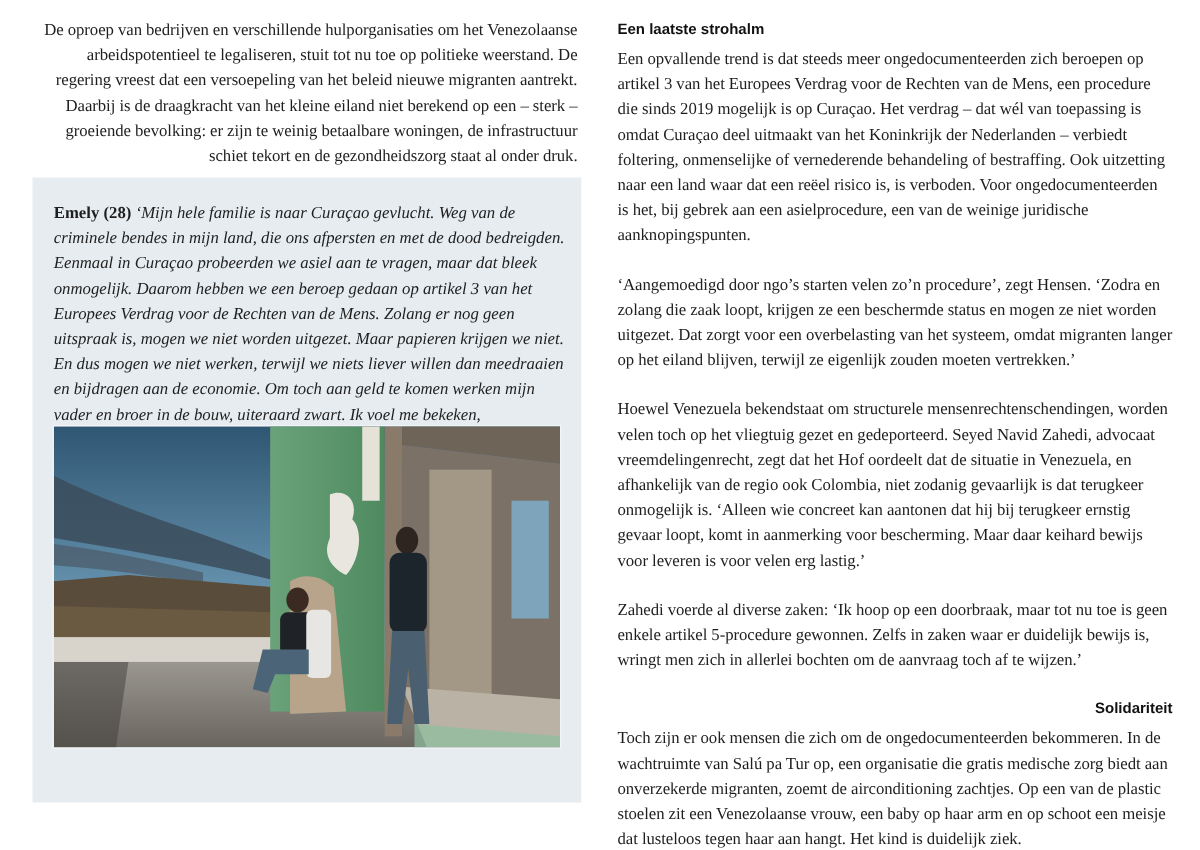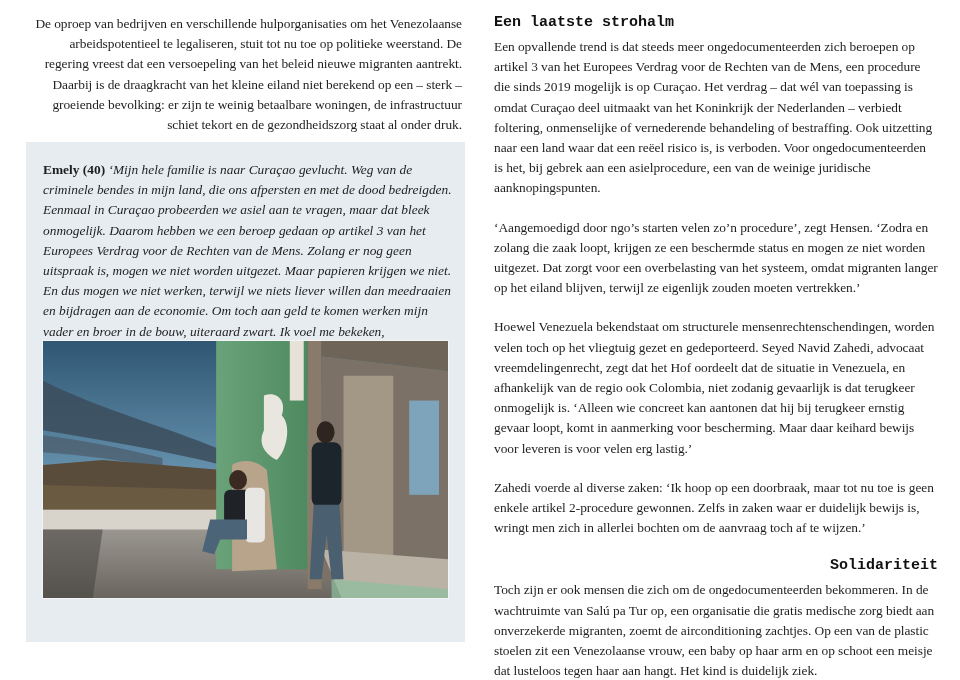--- a/index.html
+++ b/index.html
@@ -58,39 +58,39 @@
       position: absolute;
       left: 16px;
       top: 198px;
       width: 407px;
       height: 259px;
       overflow: hidden;
       border: 1px solid #f2f4f6;
     }
     .photo svg { display: block; width: 100%; height: 100%; }
     .heading {
-      font-family: Liberation Mono, monospace;
+      font-family: Liberation Sans, sans-serif;
       font-weight: bold;
-      font-size: 15px;
+      font-size: 12px;
       line-height: 18px;
       color: #111111;
       margin-bottom: 5px;
     }
     .heading.second { margin-top: 8px; text-align: right; }
   </style>
 </head>
 <body>
 
 <div class="col-left">
   <p class="para intro">De oproep van bedrijven en verschillende hulporganisaties om het Venezolaanse arbeidspotentieel te legaliseren, stuit tot nu toe op politieke weerstand. De regering vreest dat een versoepeling van het beleid nieuwe migranten aantrekt. Daarbij is de draagkracht van het kleine eiland niet berekend op een – sterk – groeiende bevolking: er zijn te weinig betaalbare woningen, de infrastructuur schiet tekort en de gezondheidszorg staat al onder druk.</p>
 </div>
 
 <div class="quote-box">
   <p class="quote">
-    <span class="name">Emely (40)</span>
+    <span class="name">Emely (28)</span>
     <span class="q">‘Mijn hele familie is naar Curaçao gevlucht. Weg van de criminele bendes in mijn land, die ons afpersten en met de dood bedreigden. Eenmaal in Curaçao probeerden we asiel aan te vragen, maar dat bleek onmogelijk. Daarom hebben we een beroep gedaan op artikel 3 van het Europees Verdrag voor de Rechten van de Mens. Zolang er nog geen uitspraak is, mogen we niet worden uitgezet. Maar papieren krijgen we niet. En dus mogen we niet werken, terwijl we niets liever willen dan meedraaien en bijdragen aan de economie. Om toch aan geld te komen werken mijn vader en broer in de bouw, uiteraard zwart. Ik voel me bekeken, gediscrimineerd. Mensen zien ons als criminelen, als last’</span>
   </p>
   <div class="photo" title="Three people by a green-painted wall of an abandoned building under a blue sky">
     <svg viewBox="0 0 407 259" preserveAspectRatio="none">
       <defs>
         <linearGradient id="sky" x1="0" y1="0" x2="0" y2="1">
           <stop offset="0" stop-color="#2f5673"></stop>
           <stop offset="0.6" stop-color="#6f9cb8"></stop>
           <stop offset="1" stop-color="#a9c6d6"></stop>
         </linearGradient>
@@ -131,16 +131,16 @@
       <path d="M272 165 L298 165 L302 240 L290 240 L285 195 L280 240 L268 240 Z" fill="#4a5f6f"></path>
     </svg>
   </div>
 </div>
 
 <div class="col-right">
   <h2 class="heading">Een laatste strohalm</h2>
   <p class="para">Een opvallende trend is dat steeds meer ongedocumenteerden zich beroepen op artikel 3 van het Europees Verdrag voor de Rechten van de Mens, een procedure die sinds 2019 mogelijk is op Curaçao. Het verdrag – dat wél van toepassing is omdat Curaçao deel uitmaakt van het Koninkrijk der Nederlanden – verbiedt foltering, onmenselijke of vernederende behandeling of bestraffing. Ook uitzetting naar een land waar dat een reëel risico is, is verboden. Voor ongedocumenteerden is het, bij gebrek aan een asielprocedure, een van de weinige juridische aanknopingspunten.</p>
   <p class="para">‘Aangemoedigd door ngo’s starten velen zo’n procedure’, zegt Hensen. ‘Zodra en zolang die zaak loopt, krijgen ze een beschermde status en mogen ze niet worden uitgezet. Dat zorgt voor een overbelasting van het systeem, omdat migranten langer op het eiland blijven, terwijl ze eigenlijk zouden moeten vertrekken.’</p>
   <p class="para">Hoewel Venezuela bekendstaat om structurele mensenrechtenschendingen, worden velen toch op het vliegtuig gezet en gedeporteerd. Seyed Navid Zahedi, advocaat vreemdelingenrecht, zegt dat het Hof oordeelt dat de situatie in Venezuela, en afhankelijk van de regio ook Colombia, niet zodanig gevaarlijk is dat terugkeer onmogelijk is. ‘Alleen wie concreet kan aantonen dat hij bij terugkeer ernstig gevaar loopt, komt in aanmerking voor bescherming. Maar daar keihard bewijs voor leveren is voor velen erg lastig.’</p>
-  <p class="para">Zahedi voerde al diverse zaken: ‘Ik hoop op een doorbraak, maar tot nu toe is geen enkele artikel 2-procedure gewonnen. Zelfs in zaken waar er duidelijk bewijs is, wringt men zich in allerlei bochten om de aanvraag toch af te wijzen.’</p>
+  <p class="para">Zahedi voerde al diverse zaken: ‘Ik hoop op een doorbraak, maar tot nu toe is geen enkele artikel 5-procedure gewonnen. Zelfs in zaken waar er duidelijk bewijs is, wringt men zich in allerlei bochten om de aanvraag toch af te wijzen.’</p>
   <h2 class="heading second">Solidariteit</h2>
   <p class="para">Toch zijn er ook mensen die zich om de ongedocumenteerden bekommeren. In de wachtruimte van Salú pa Tur op, een organisatie die gratis medische zorg biedt aan onverzekerde migranten, zoemt de airconditioning zachtjes. Op een van de plastic stoelen zit een Venezolaanse vrouw, een baby op haar arm en op schoot een meisje dat lusteloos tegen haar aan hangt. Het kind is duidelijk ziek.</p>
 </div>
 
 </body></html>

